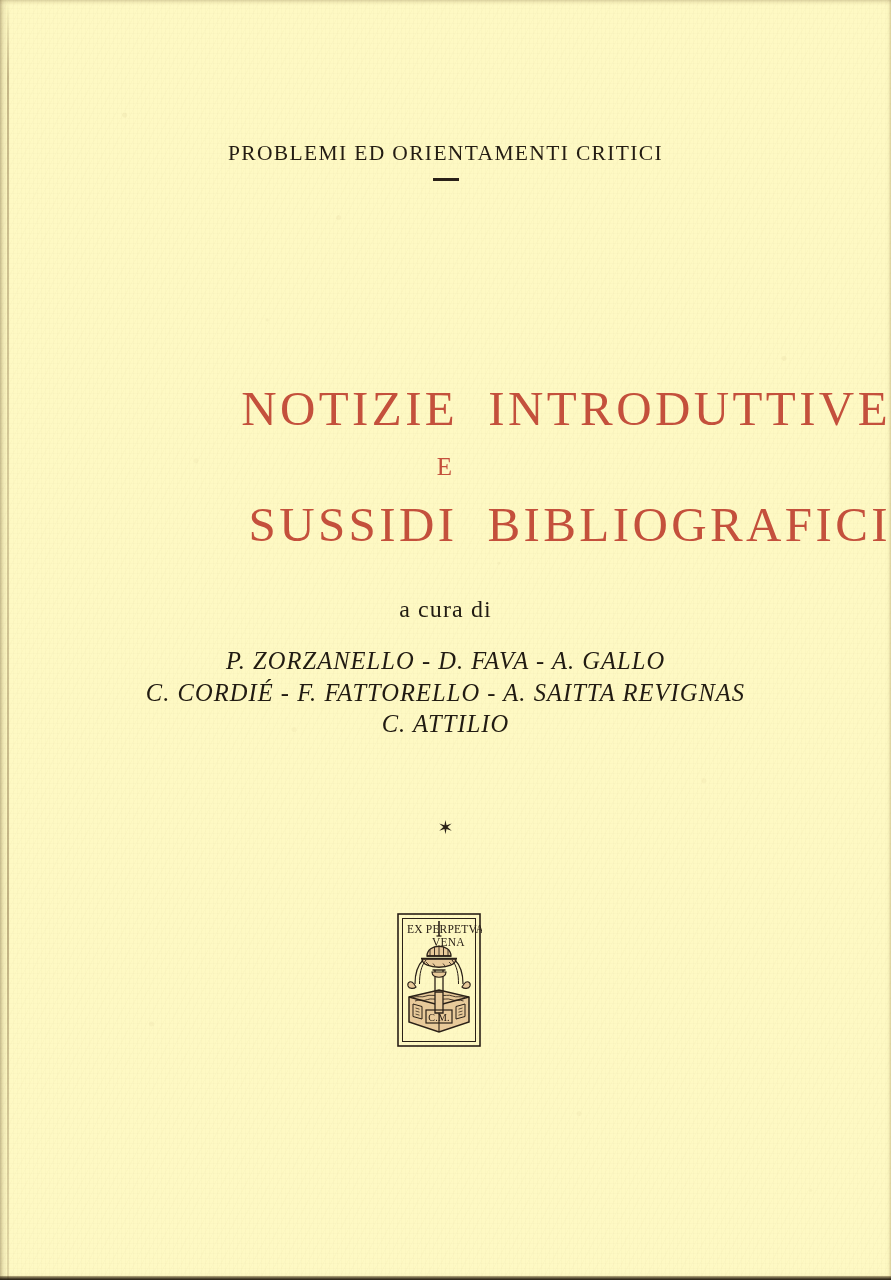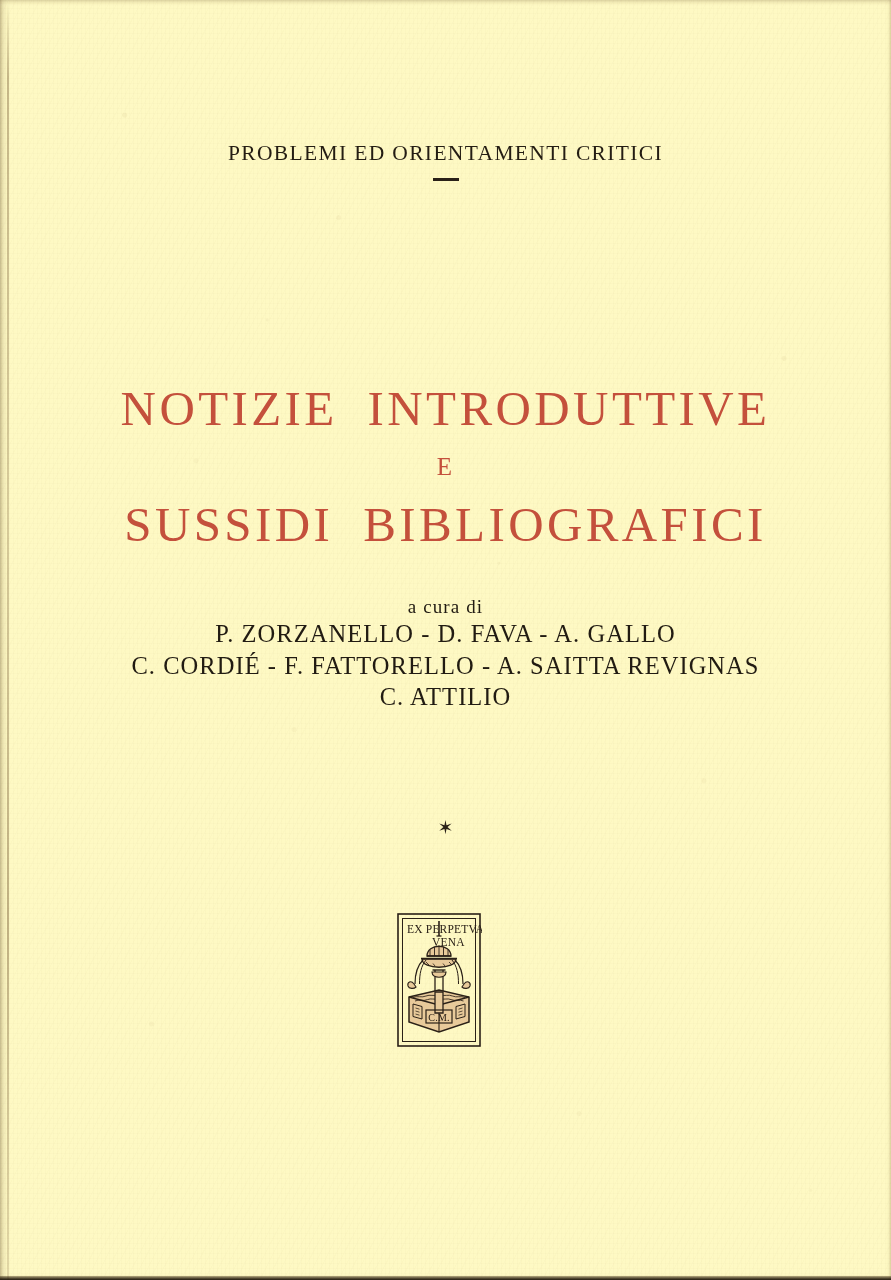--- a/index.html
+++ b/index.html
@@ -156,39 +156,42 @@
     top: 378px;
     left: 0; right: 0;
     text-align: center;
     color: #c4503c;
   }
   .title-main {
     font-size: 49px;
     letter-spacing: 3.4px;
     line-height: 62px;
     white-space: nowrap;
+    text-align: right;
   }
   .title-main .gap { display: inline-block; width: 30px; }
   .title-e {
     font-size: 25px;
     letter-spacing: 2px;
     line-height: 54px;
   }
 
   .credits {
     position: absolute;
     top: 596px;
     left: 0; right: 0;
     text-align: center;
   }
   .a-cura {
-    font-size: 19px;
+    font-size: 24px;
     letter-spacing: 1.1px;
   }
   .editors {
+    margin-top: 22px;
+    font-style: italic;
   }
   .editor-line {
     font-size: 24.5px;
     letter-spacing: 1.05px;
     line-height: 31.5px;
     white-space: nowrap;
   }
 
   .star {
     position: absolute;

